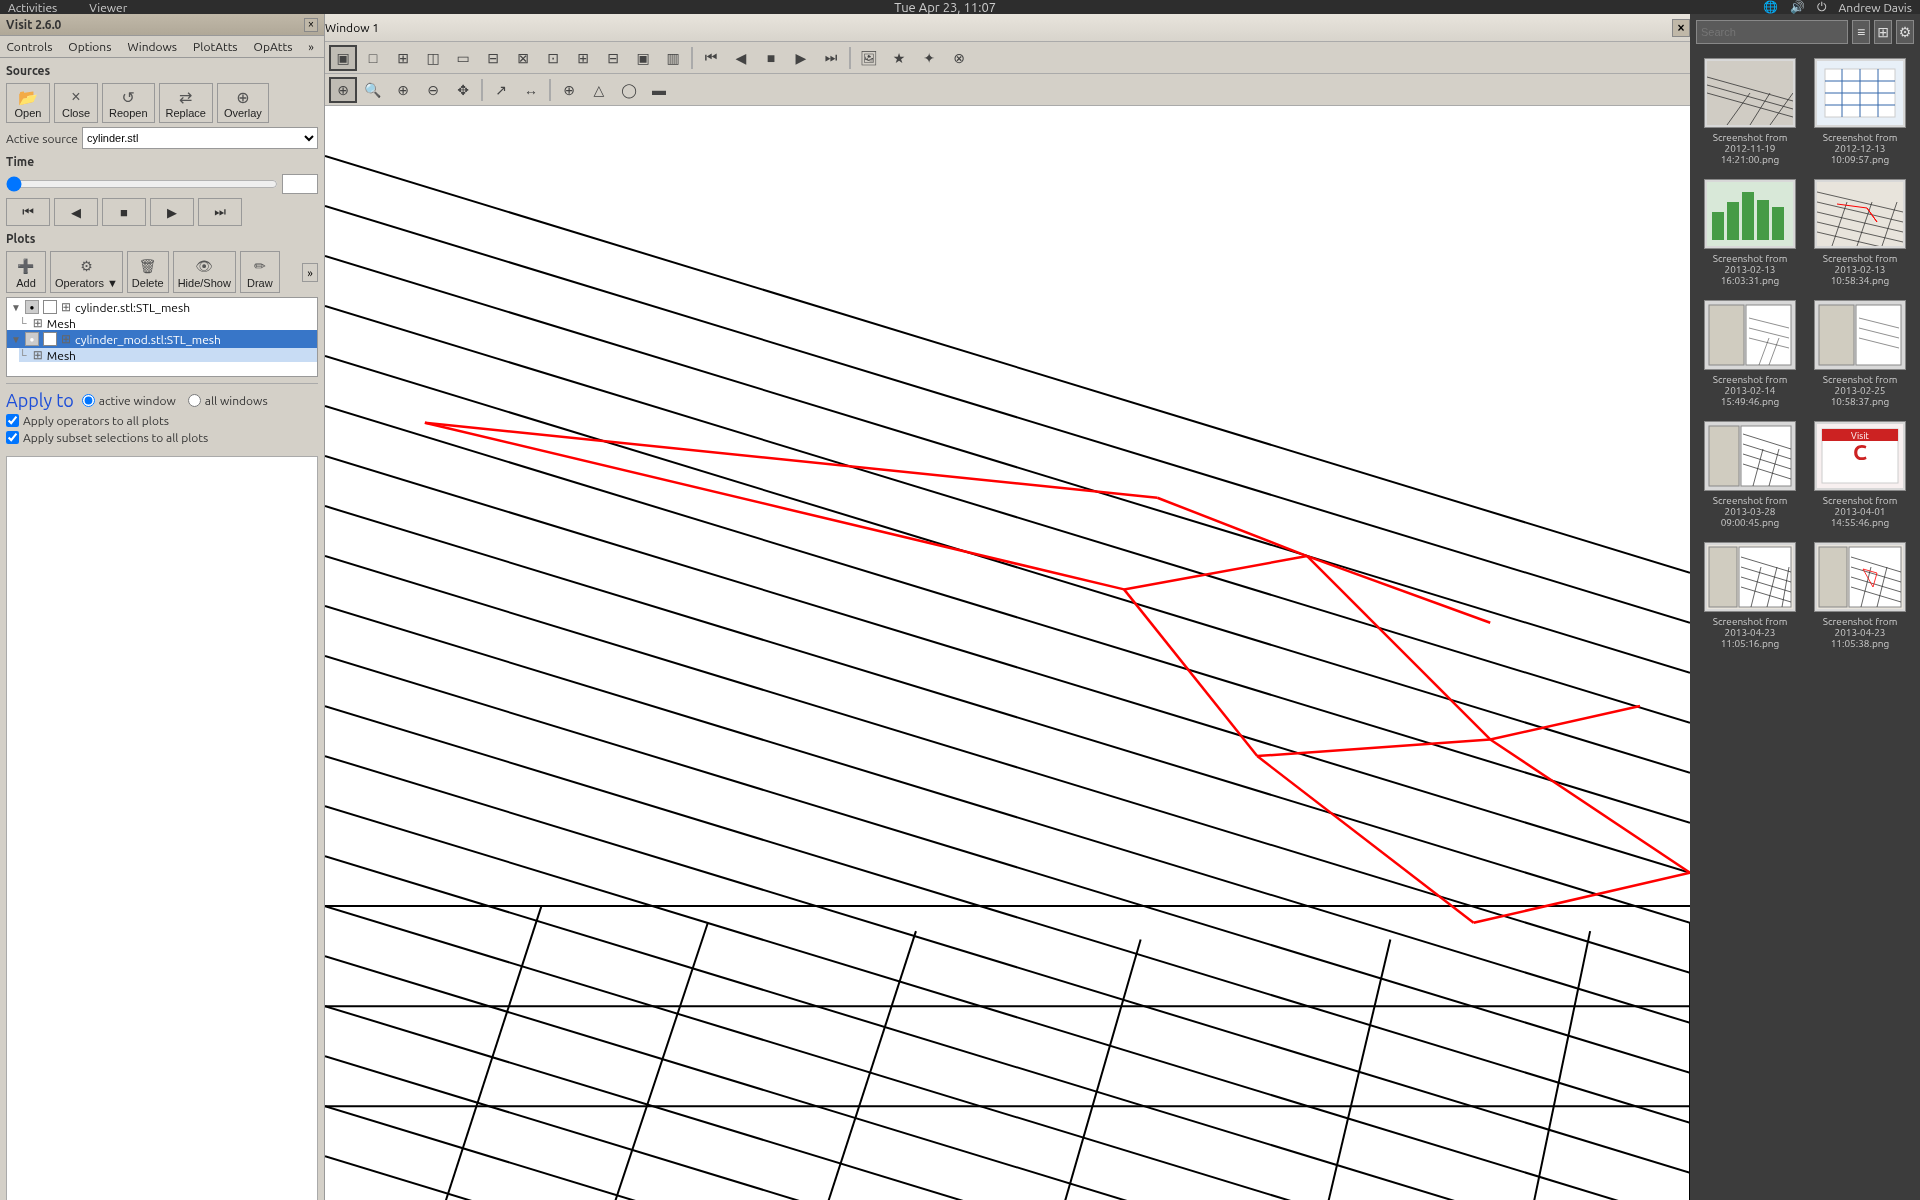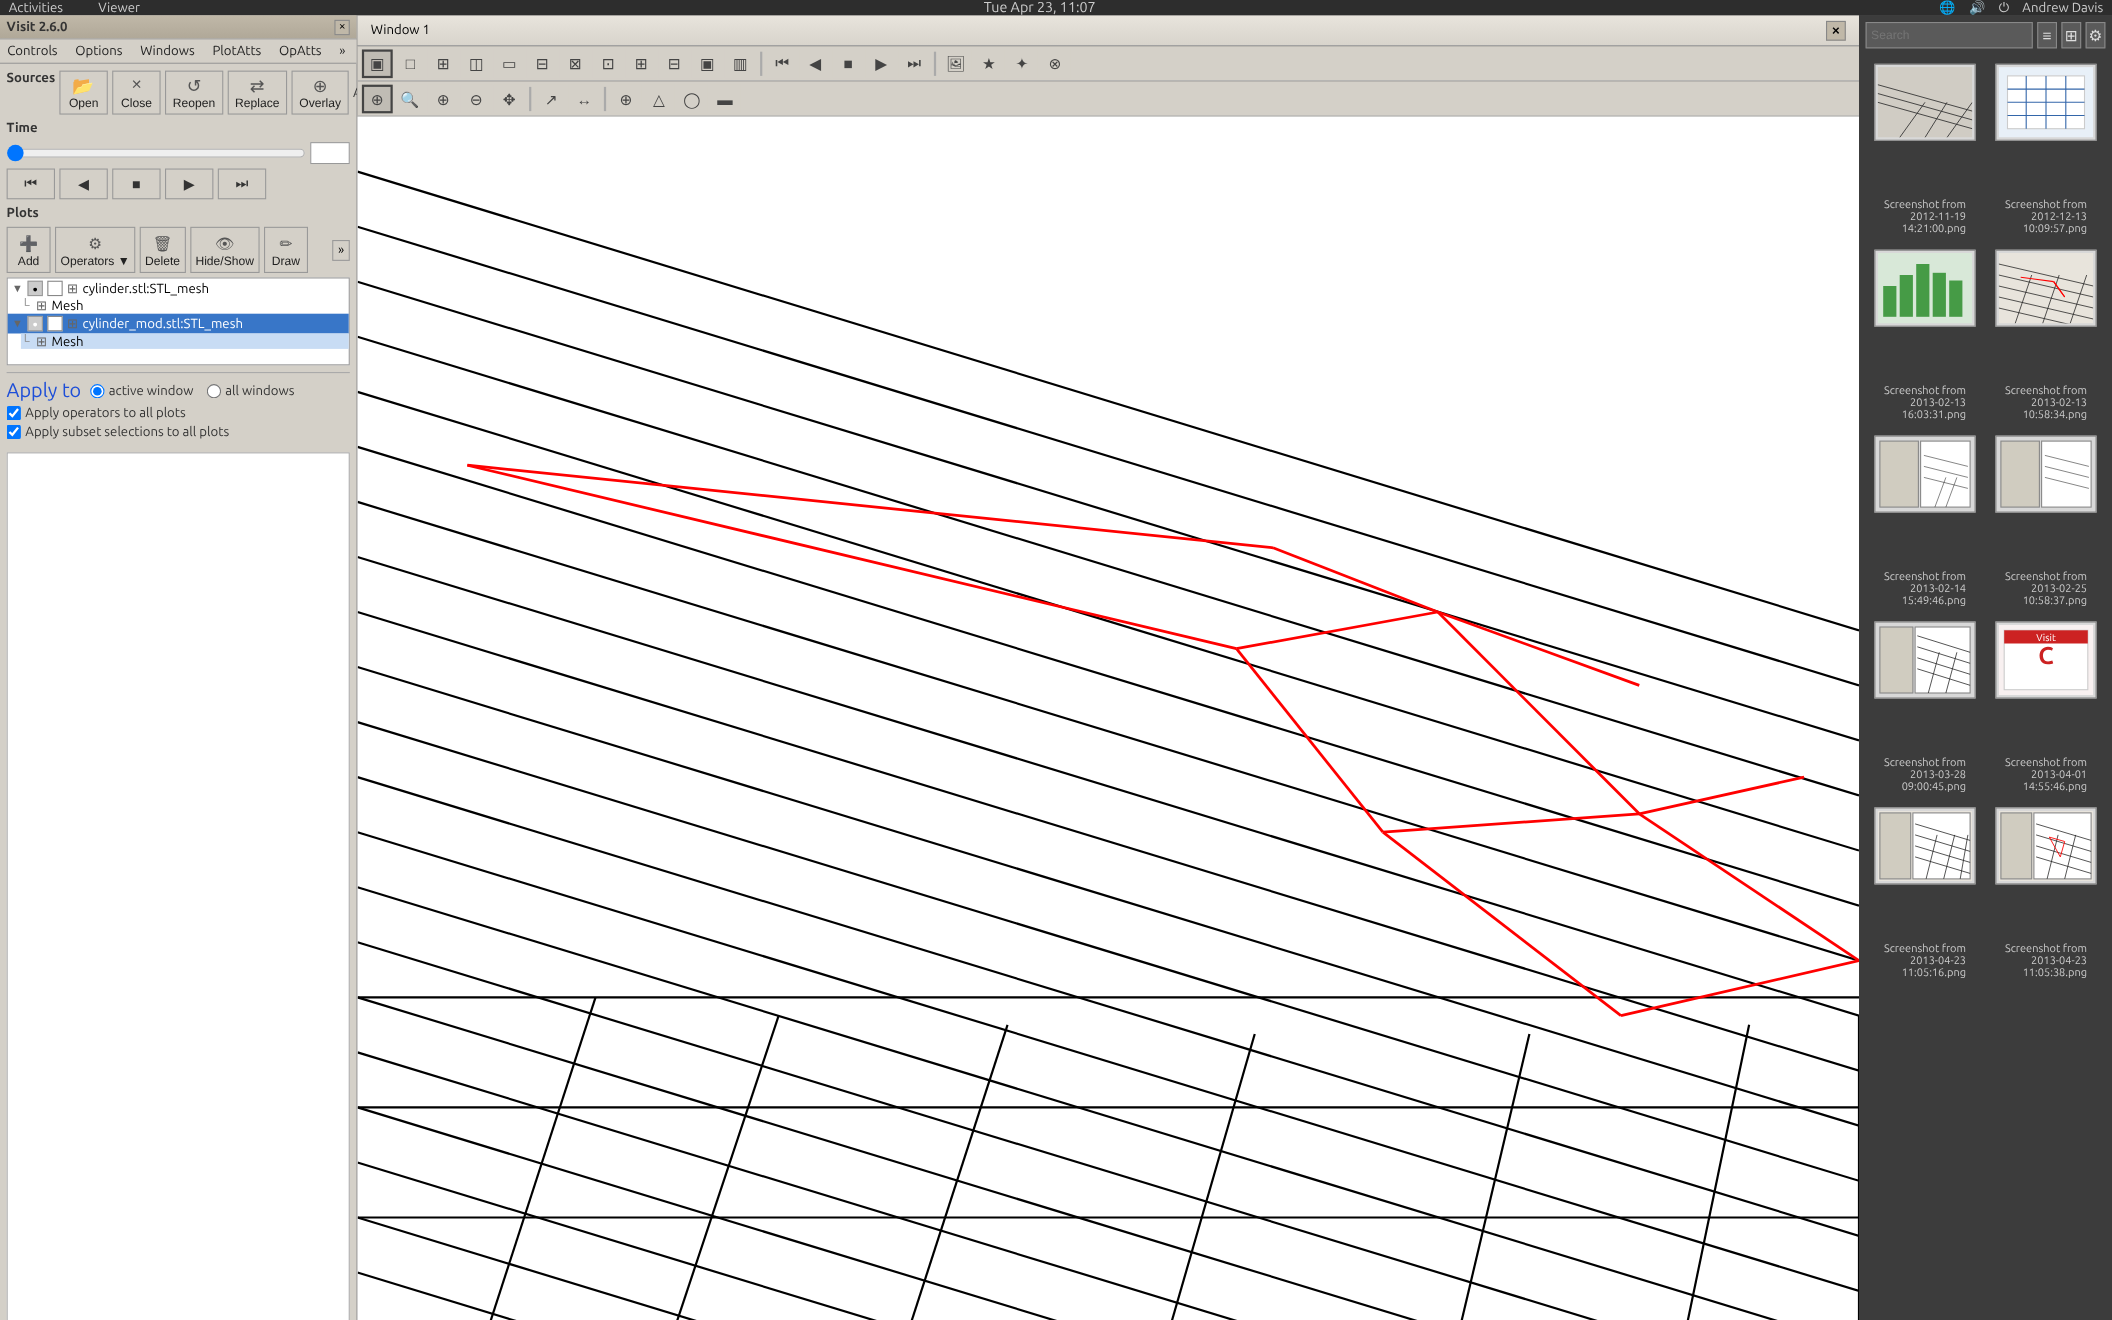--- a/index.html
+++ b/index.html
@@ -114,21 +114,21 @@
     .global-section label { font-size: 12px; color: #333; }
     .window-select {
       width: 40px;
       height: 20px;
       font-size: 11px;
       background: white;
       border: 1px solid #999;
     }
     .auto-apply-cb { display: flex; align-items: center; gap: 4px; font-size: 12px; color: #333; }
 
-    .sources-section { display: flex; flex-direction: row; gap: 4px; }
+    .sources-section { display: flex; flex-direction: column; gap: 4px; }
     .sources-buttons { display: flex; gap: 4px; }
     .src-btn {
       display: flex; flex-direction: column; align-items: center;
       padding: 3px 6px;
       background: #d4d0c8;
       border: 1px solid #999;
       cursor: pointer;
       font-size: 11px;
       color: #222;
       min-width: 44px;
@@ -246,21 +246,21 @@
       display: flex;
       flex-direction: column;
     }
 
     .viewer-titlebar {
       height: 28px;
       background: linear-gradient(to bottom, #e8e4dc, #d8d4cc);
       display: flex;
       align-items: center;
       justify-content: space-between;
-      padding: 0 12px;
+      padding: 0 0;
       border-bottom: 1px solid #aaa;
     }
     .viewer-close {
       width: 18px; height: 18px;
       background: #c0b8a8;
       border: 1px solid #888;
       cursor: pointer;
       display: flex; align-items: center; justify-content: center;
       font-size: 12px;
       font-weight: bold;
@@ -386,24 +386,23 @@
       background: #d8d8d8;
       border: 1px solid #888;
       display: flex; align-items: center; justify-content: center;
       overflow: hidden;
       position: relative;
     }
 
     .file-name {
       font-size: 10px;
       color: #ccc;
-      text-align: right;
+      text-align: center;
       word-break: break-all;
       max-width: 100px;
-      margin-top: 48px;
     }
 
     
     .thumb-content {
       width: 100%;
       height: 100%;
       display: flex;
       align-items: center;
       justify-content: center;
     }

